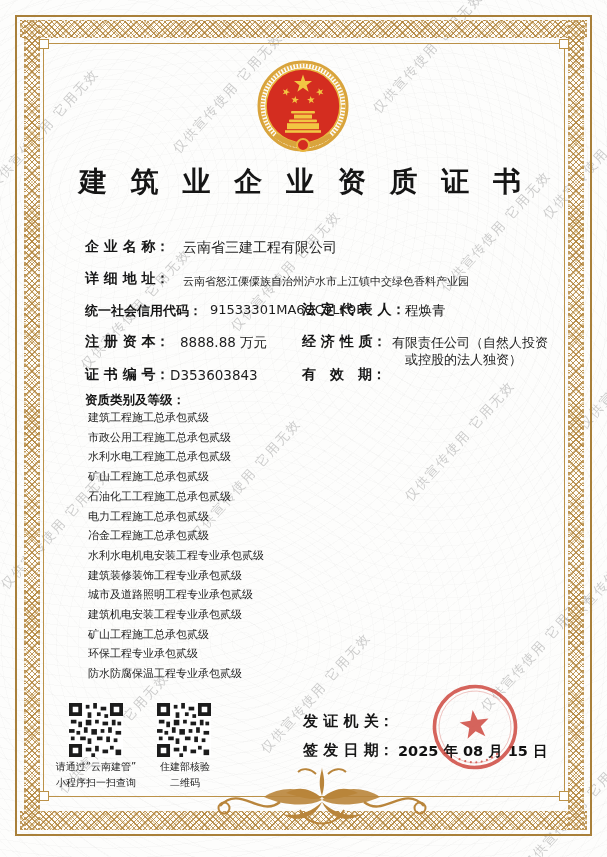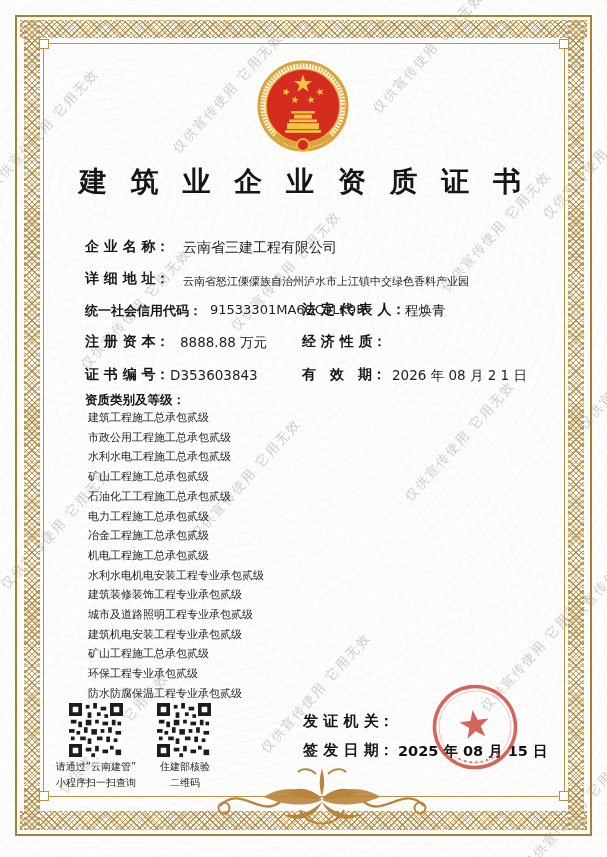--- a/index.html
+++ b/index.html
@@ -132,36 +132,36 @@
   <span class="val f11" style="left:183px;top:274px;">云南省怒江傈僳族自治州泸水市上江镇中交绿色香料产业园</span>
 
   <span class="lbl f13" style="left:85px;top:302px;">统一社会信用代码：</span>
   <span class="val f13" style="left:210px;top:302px;">91533301MA6QC9LK9R</span>
   <span class="lbl f14" style="left:302px;top:301px;">法 定 代 表 人：</span>
   <span class="val f135" style="left:405px;top:302px;">程焕青</span>
 
   <span class="lbl f14" style="left:85px;top:333px;">注 册 资 本：</span>
   <span class="val f135" style="left:180px;top:334px;">8888.88 万元</span>
   <span class="lbl f14" style="left:302px;top:333px;">经 济 性 质：</span>
+  <span class="val f13" style="left:392px;top:334px;">有限责任公司（自然人投资</span>
+  <span class="val f13" style="left:405px;top:351px;">或控股的法人独资）</span>
 
   <span class="lbl f14" style="left:85px;top:366px;">证 书 编 号：</span>
   <span class="val f135" style="left:170px;top:367px;">D353603843</span>
   <span class="lbl f14" style="left:302px;top:366px;">有　效　期：</span>
-  <span class="val f135" style="left:392px;top:367px;">2026 年 08 月 2 1 日</span>
 
   <span class="lbl f125" style="left:85px;top:392px;">资质类别及等级：</span>
   <div class="qual-list">
     <div>建筑工程施工总承包贰级</div>
     <div>市政公用工程施工总承包贰级</div>
     <div>水利水电工程施工总承包贰级</div>
     <div>矿山工程施工总承包贰级</div>
     <div>石油化工工程施工总承包贰级</div>
     <div>电力工程施工总承包贰级</div>
     <div>冶金工程施工总承包贰级</div>
-    <div>机电工程施工总承包贰级</div>
     <div>水利水电机电安装工程专业承包贰级</div>
     <div>建筑装修装饰工程专业承包贰级</div>
     <div>城市及道路照明工程专业承包贰级</div>
     <div>建筑机电安装工程专业承包贰级</div>
     <div>矿山工程施工总承包贰级</div>
     <div>环保工程专业承包贰级</div>
     <div>防水防腐保温工程专业承包贰级</div>
   </div>
 
   <svg style="position:absolute;width:0;height:0;">

